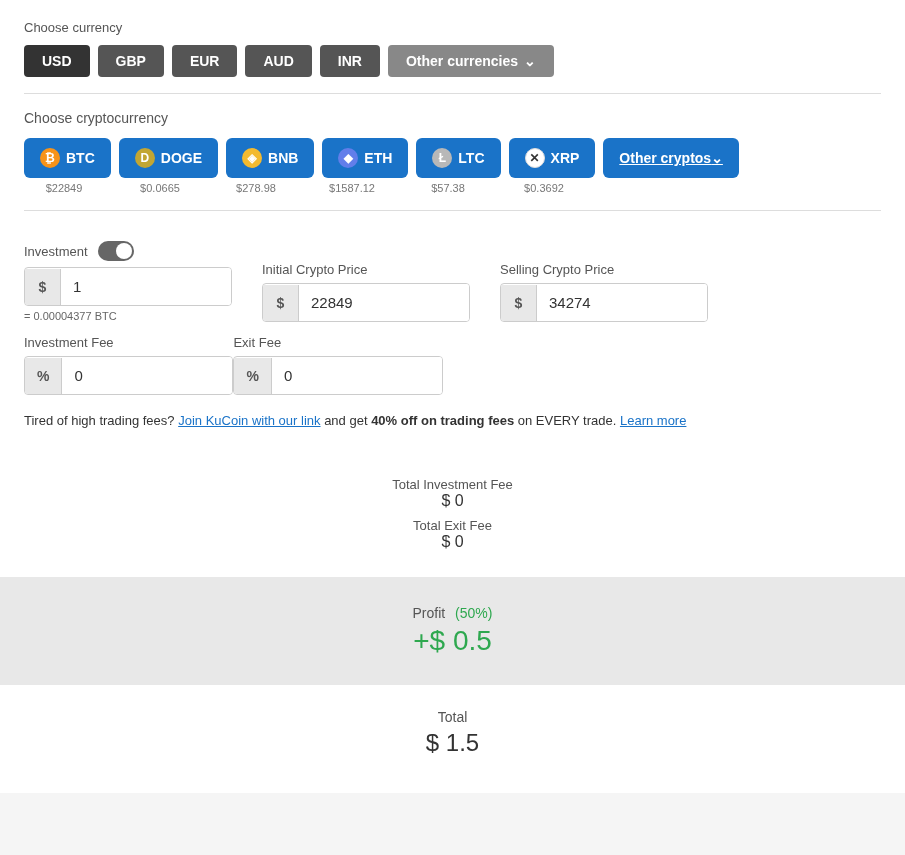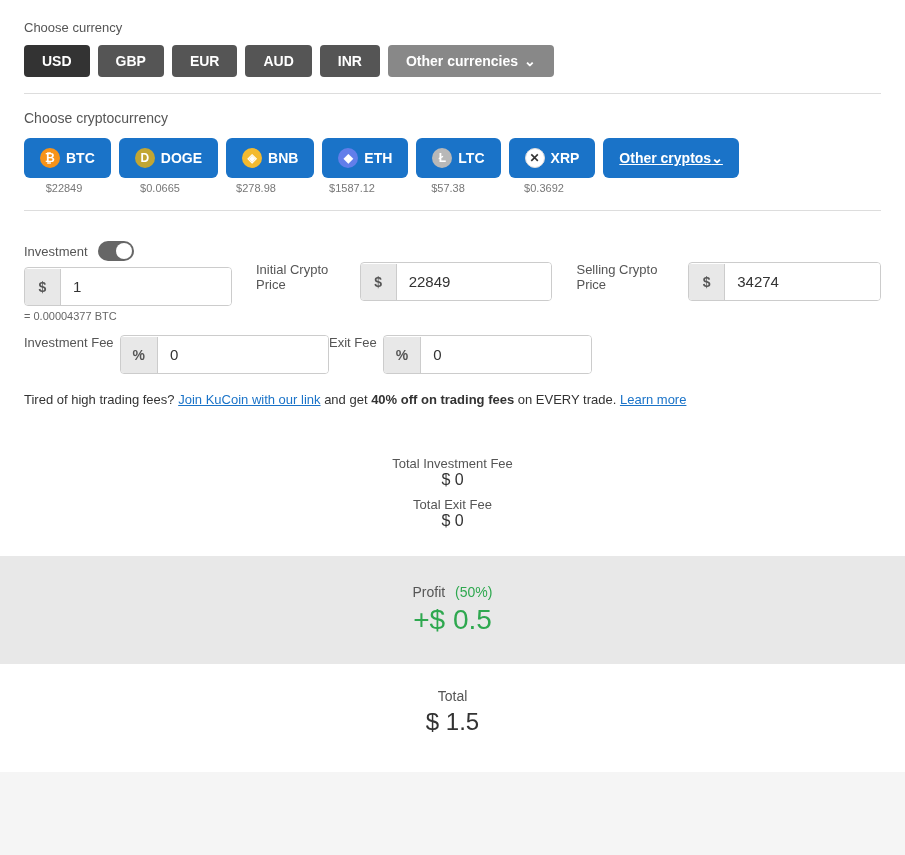--- a/index.html
+++ b/index.html
@@ -119,27 +119,27 @@
     }
     .by-unit-label {
       font-size: 12px;
       color: #666;
       text-align: center;
       margin-bottom: 4px;
       margin-left: 160px;
     }
     .fields-row {
       display: flex;
-      gap: 24px;
-      align-items: center;
+      gap: 30px;
+      align-items: flex-end;
       margin-bottom: 4px;
     }
     .field-group {
       display: flex;
-      flex-direction: row;
+      flex-direction: column;
       gap: 6px;
     }
     .field-label {
       font-size: 13px;
       color: #555;
     }
     .field-with-toggle {
       display: flex;
       flex-direction: column;
     }

